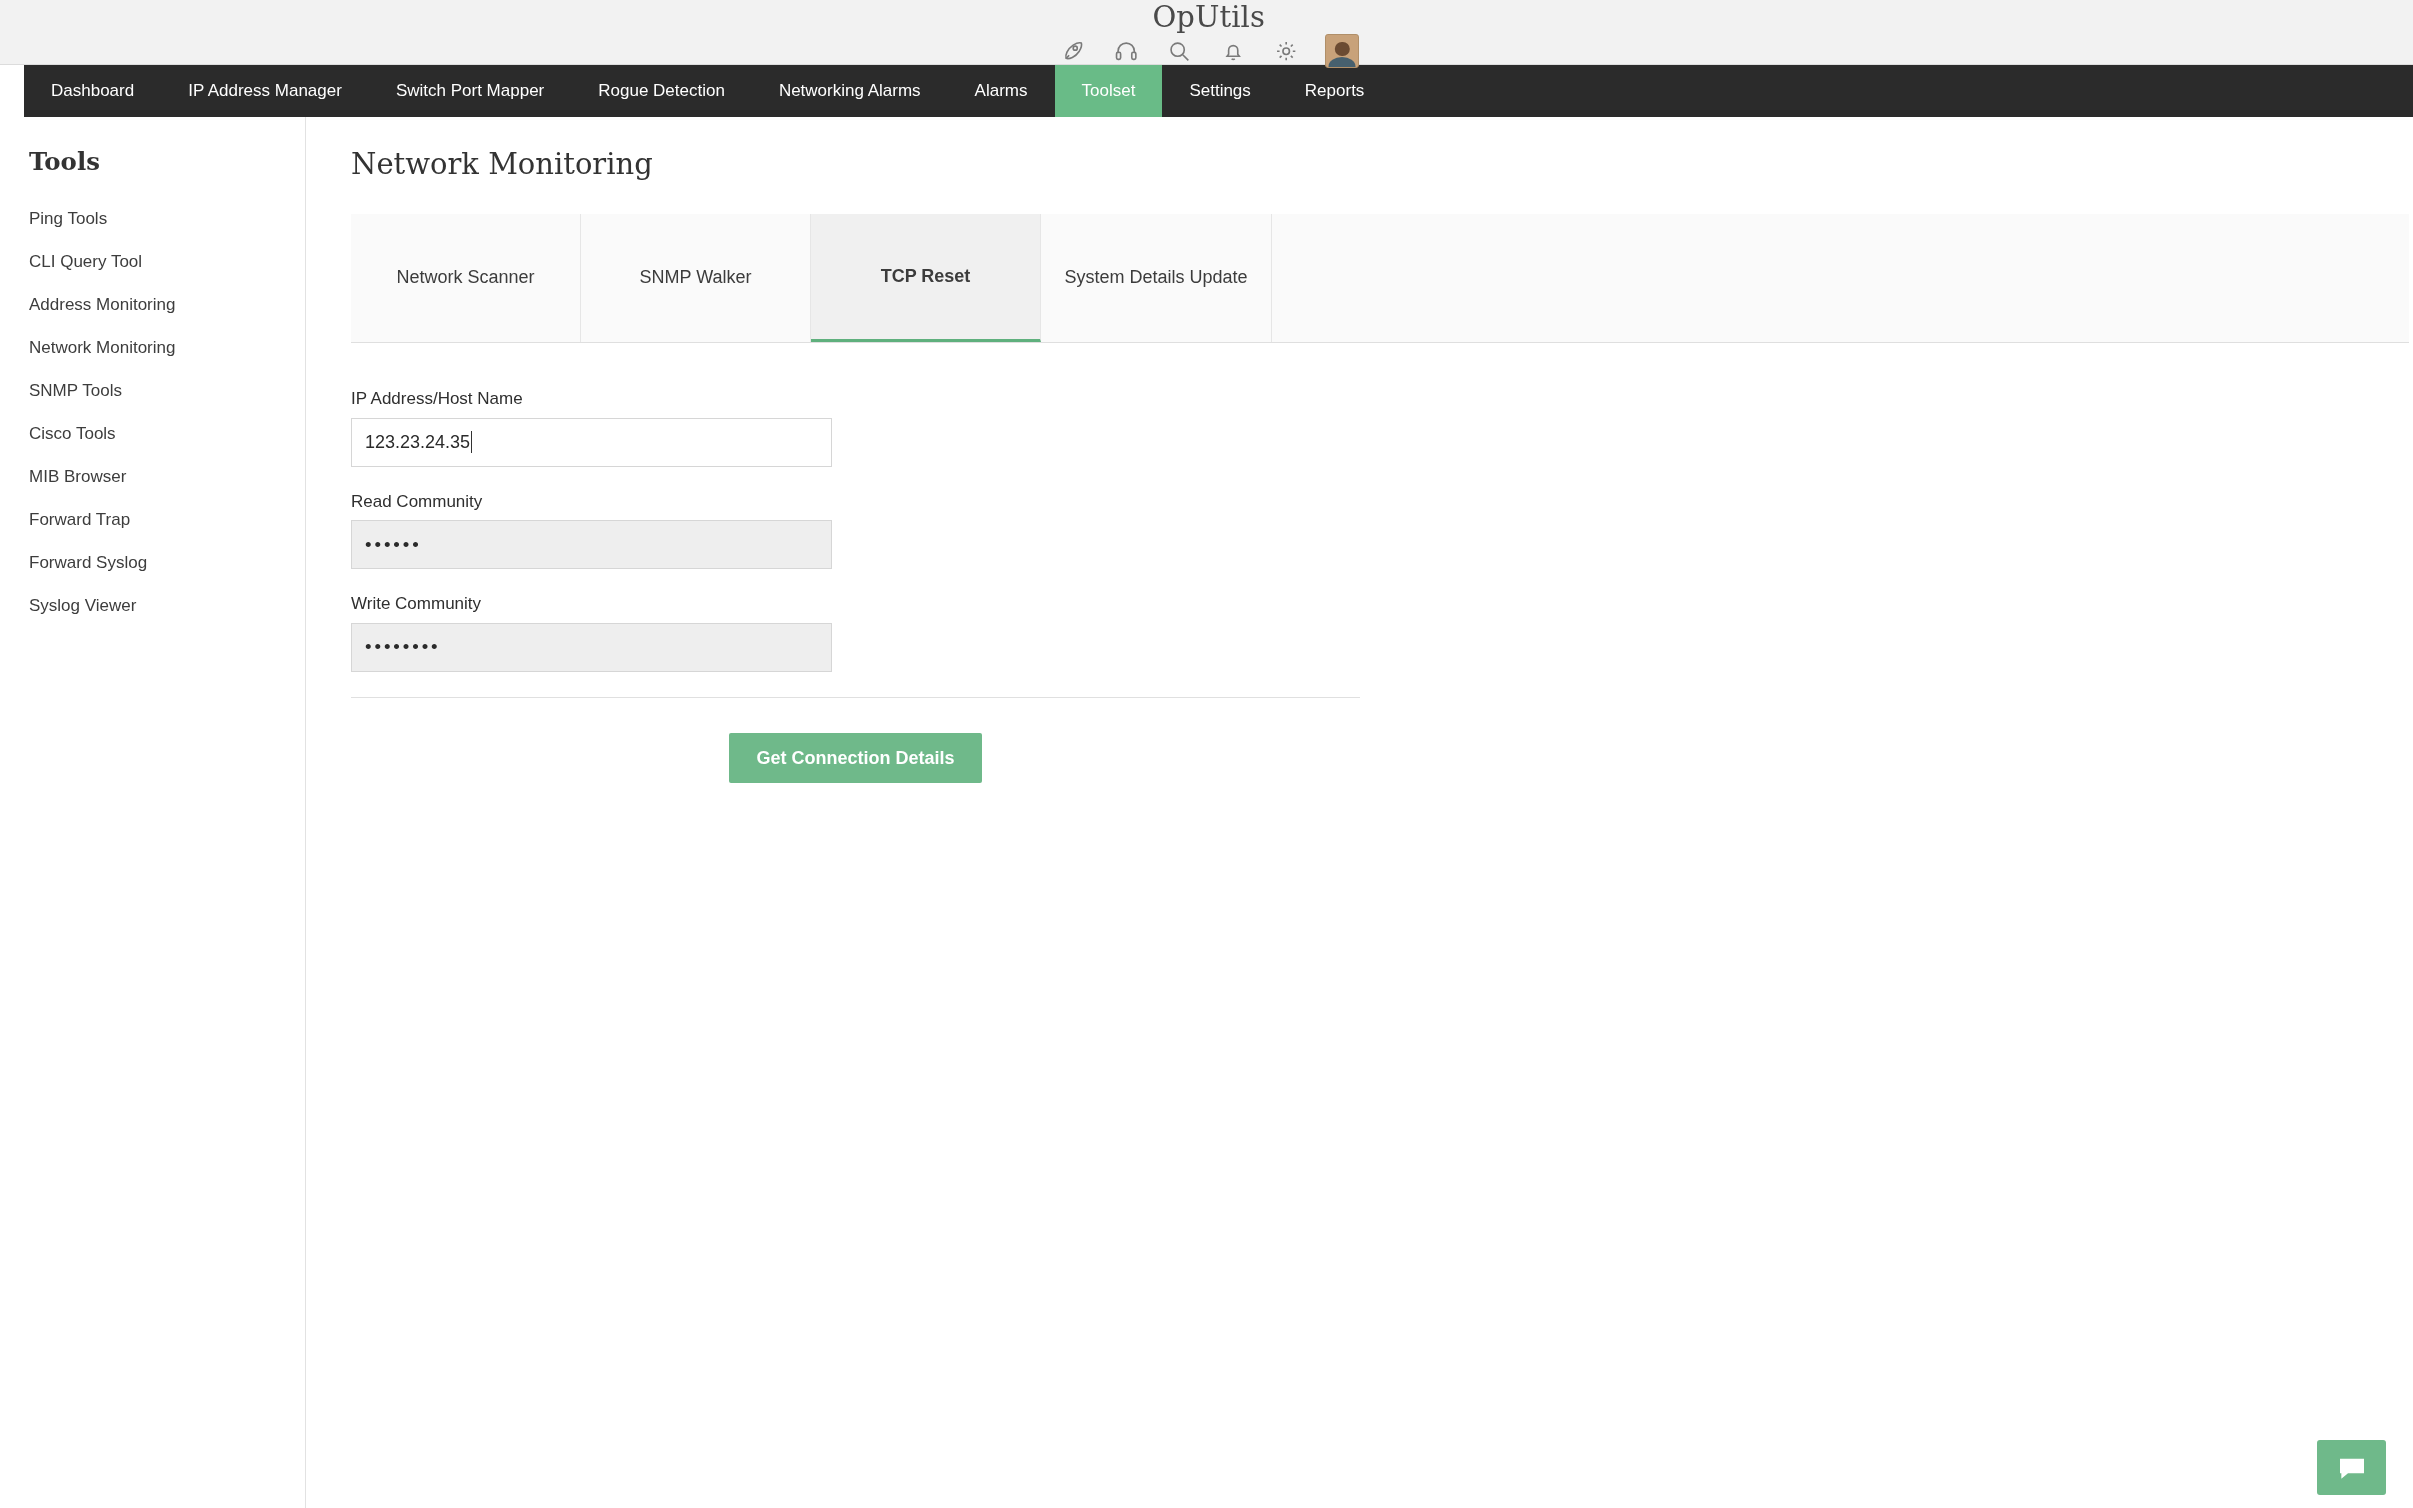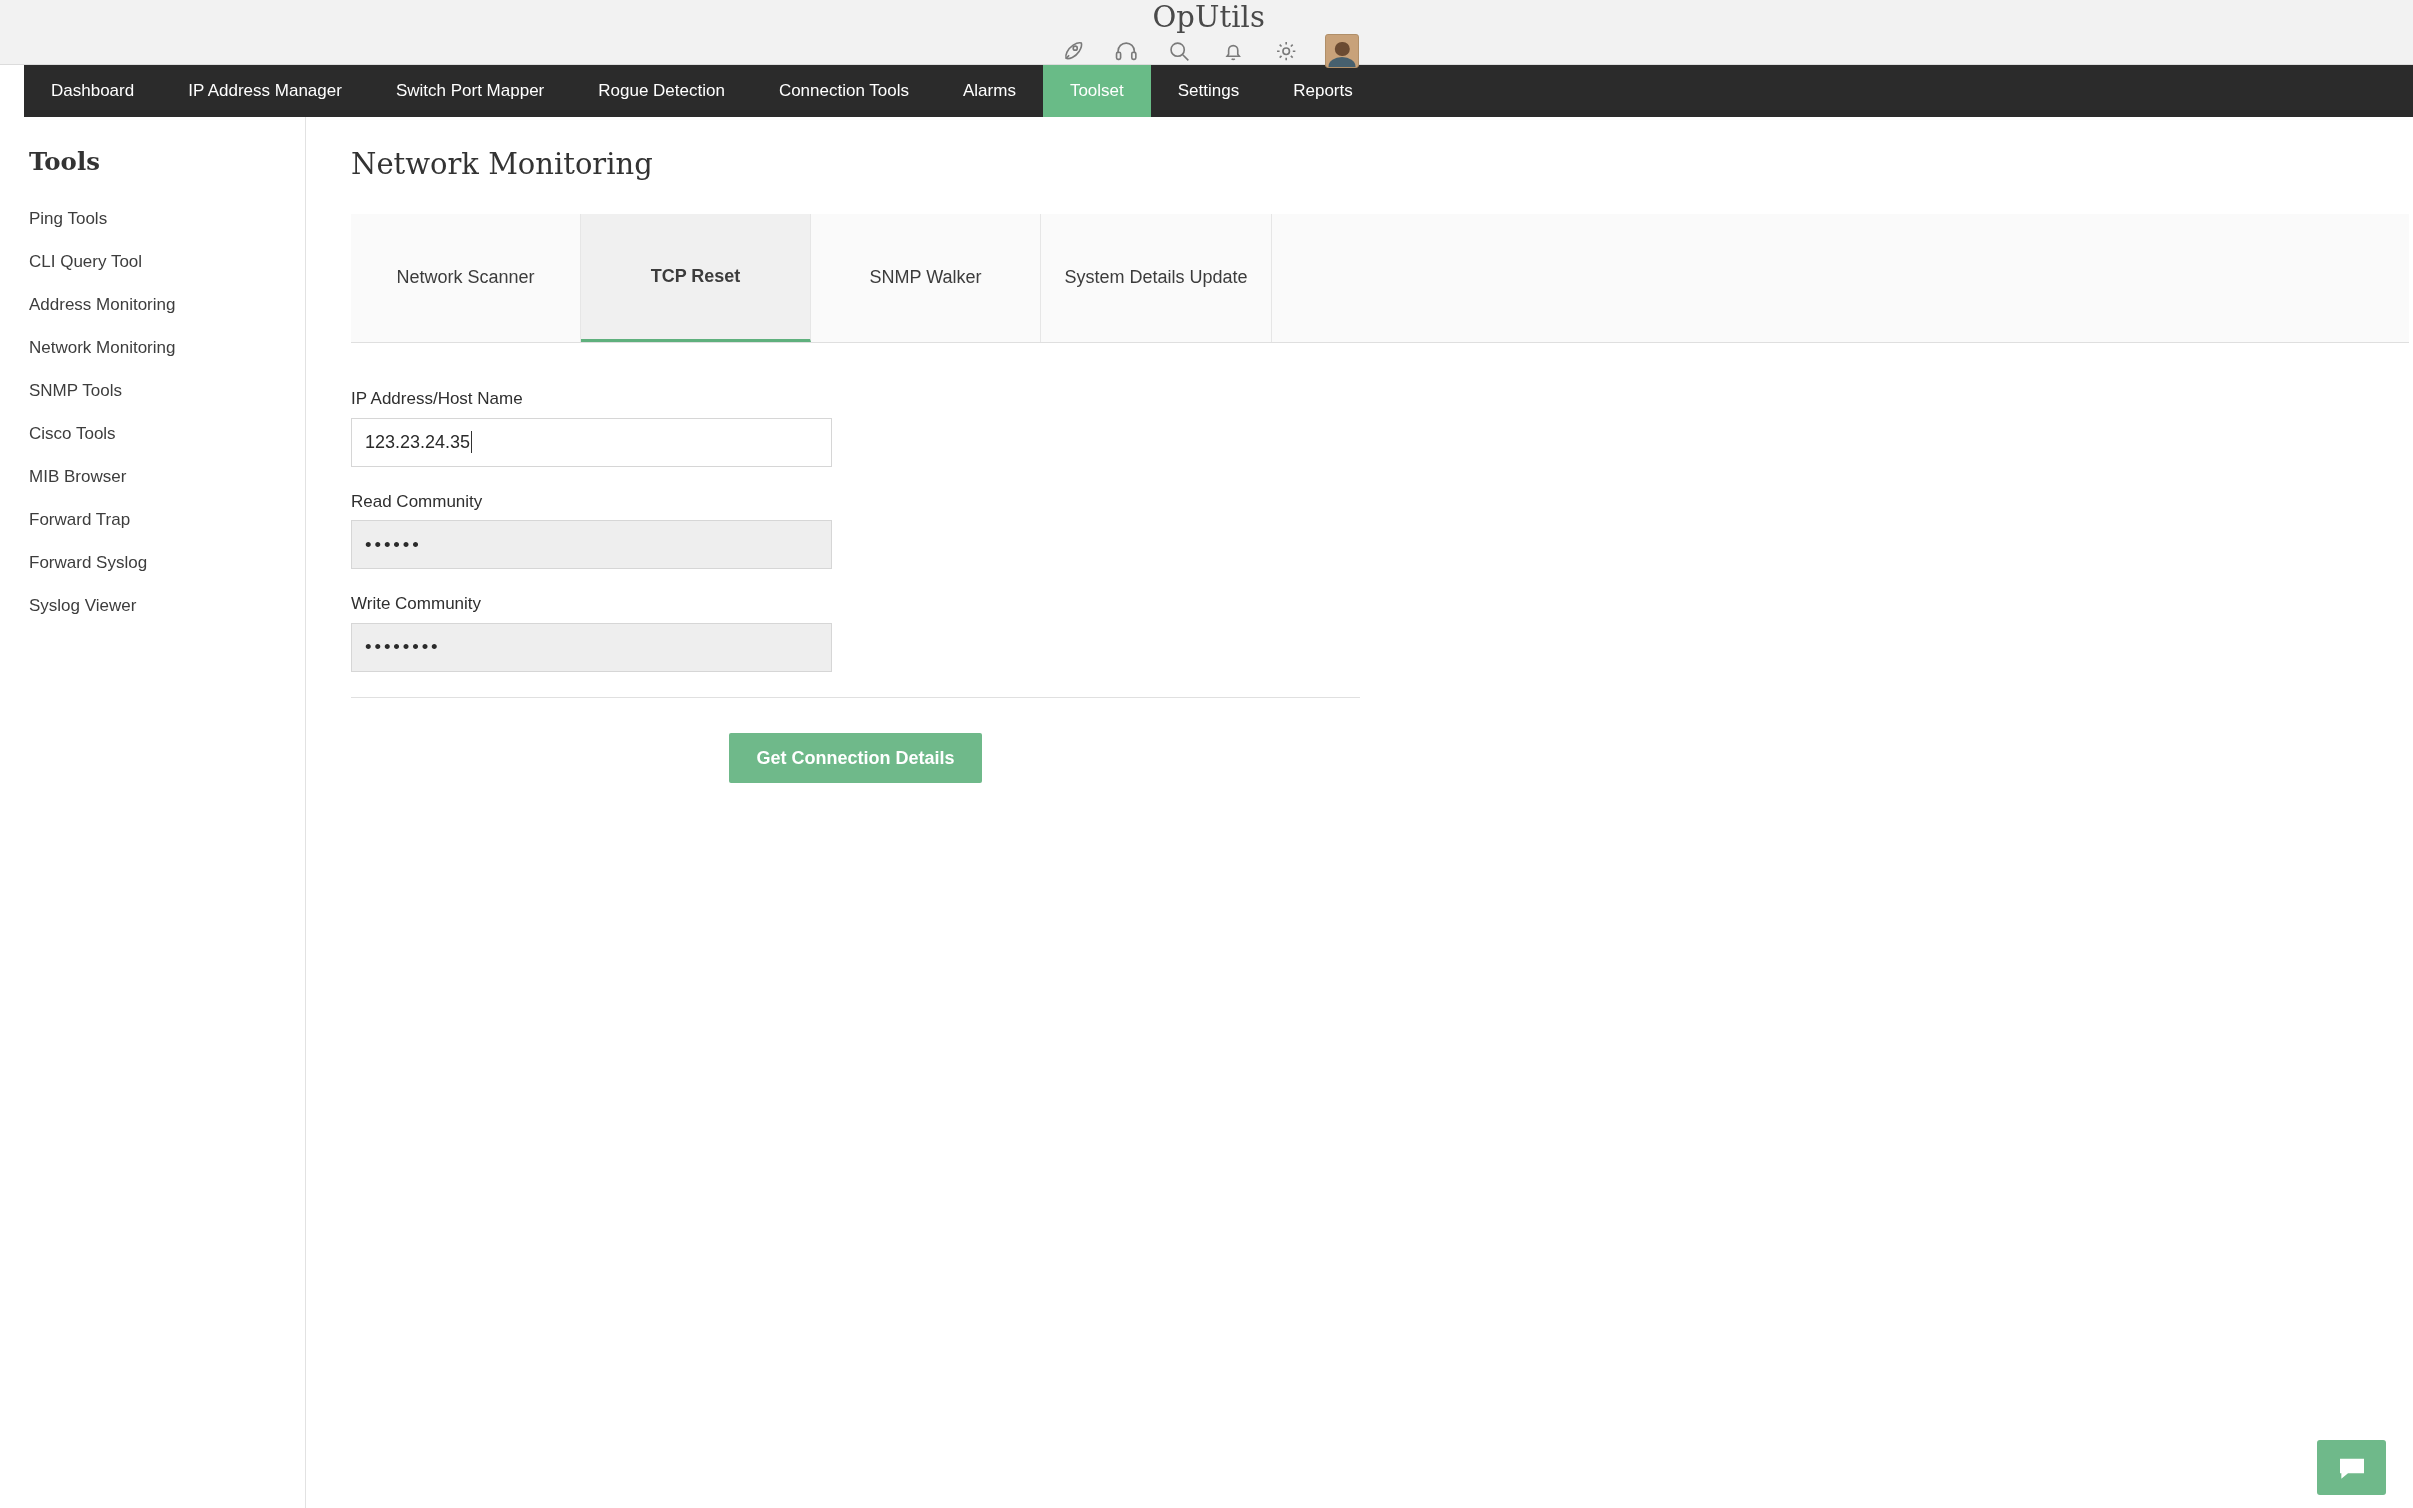--- a/index.html
+++ b/index.html
@@ -260,21 +260,21 @@
 
     <div class="avatar"></div>
   </div>
 </div>
 
 <div class="nav">
   <div class="nav-item">Dashboard</div>
   <div class="nav-item">IP Address Manager</div>
   <div class="nav-item">Switch Port Mapper</div>
   <div class="nav-item">Rogue Detection</div>
-  <div class="nav-item">Connection Tools</div>
+  <div class="nav-item">Networking Alarms</div>
   <div class="nav-item">Alarms</div>
   <div class="nav-item active">Toolset</div>
   <div class="nav-item">Settings</div>
   <div class="nav-item">Reports</div>
 </div>
 
 <div class="body">
 
   <div class="sidebar">
     <h2>Tools</h2>
@@ -289,22 +289,22 @@
     <div class="side-item">Forward Syslog</div>
     <div class="side-item">Syslog Viewer</div>
   </div>
 
   <div class="content">
 
     <div class="page-title">Network Monitoring</div>
 
     <div class="tabs">
       <div class="tab">Network Scanner</div>
+      <div class="tab">SNMP Walker</div>
       <div class="tab active">TCP Reset</div>
-      <div class="tab">SNMP Walker</div>
       <div class="tab w-wide">System Details Update</div>
       <div class="tab-filler"></div>
     </div>
 
     <div class="form">
 
       <div class="field-label">IP Address/Host Name</div>
       <div class="field-input active">
         <span>123.23.24.35</span>
           <span class="caret"></span>

